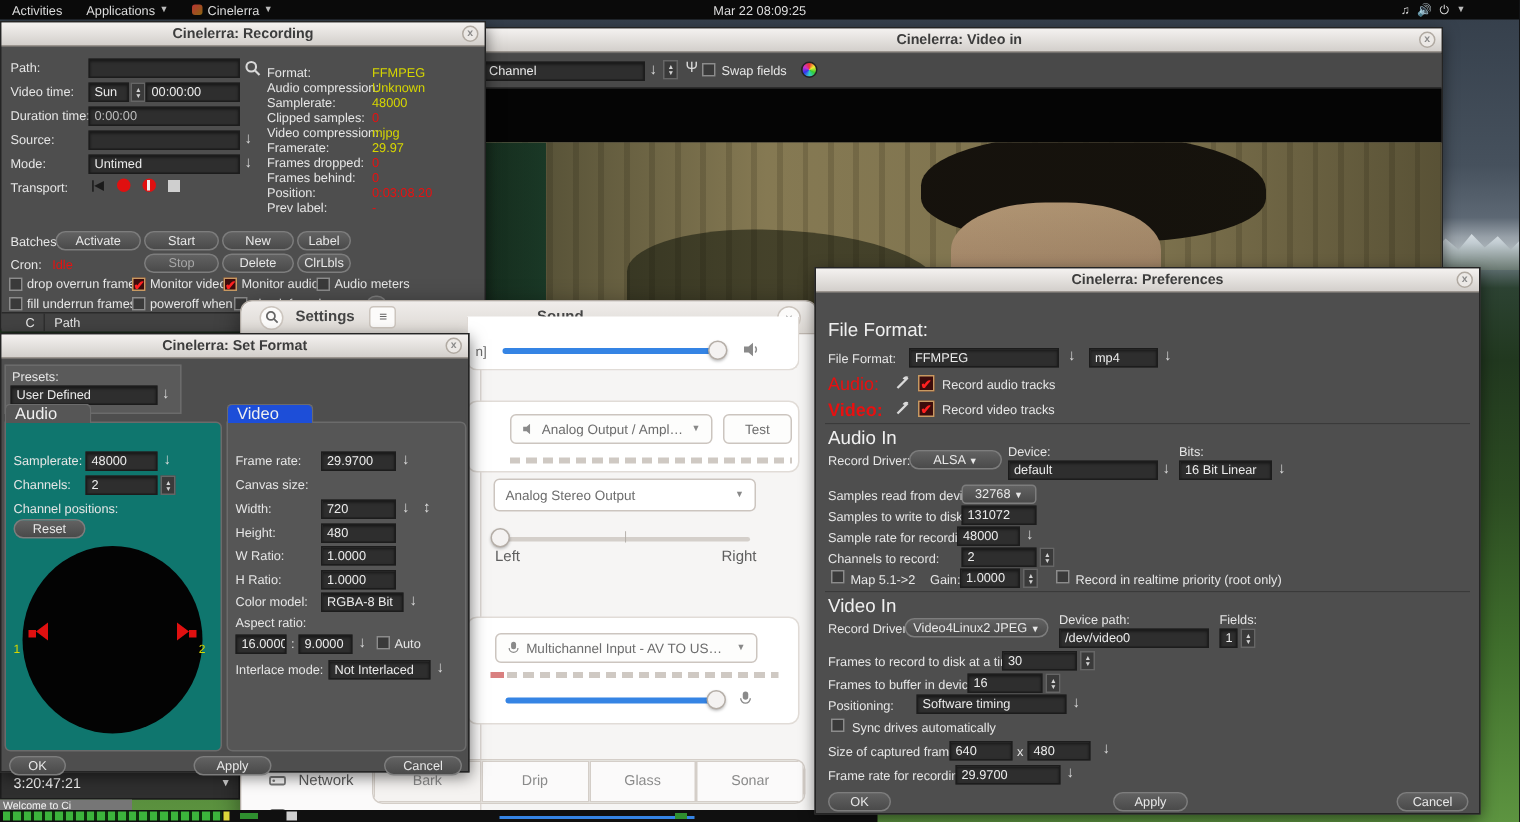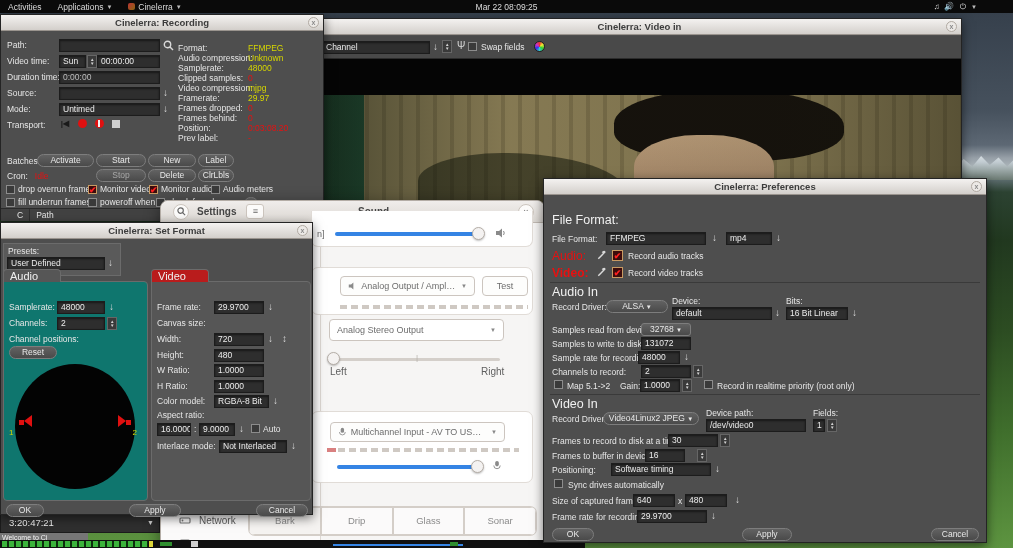--- a/index.html
+++ b/index.html
@@ -410,21 +410,21 @@
         <div class="spk" style="right:4px;top:52px">
           <span class="box" style="right:0"></span>
             <span class="cone" style="right:5px;top:-1px;border-left:8px solid #e01010"></span>
         </div>
         <span class="chnum" style="left:-6px;top:64px">1</span>
         <span class="chnum" style="right:-2px;top:64px">2</span>
       </div>
     </div>
 
     <div style="position:absolute;left:150px;top:58px;width:160px;height:220px;background:#565656;border:1px solid #6b6b6b;border-radius:0 4px 4px 4px">
-      <div style="position:absolute;left:-1px;top:-13px;width:58px;height:13px;background:#b91c1c;border:1px solid #6b6b6b;border-bottom:none;border-radius:4px 4px 0 0;color:#f0f0f0;font-size:11px;padding-left:6px">Video</div>
+      <div style="position:absolute;left:-1px;top:-13px;width:58px;height:13px;background:#1d4ed8;border:1px solid #6b6b6b;border-bottom:none;border-radius:4px 4px 0 0;color:#f0f0f0;font-size:11px;padding-left:6px">Video</div>
       <div class="row" style="left:5px;top:20px">
           <span class="clabel">Frame rate:</span>
         </div>
       <div class="cfield" style="position:absolute;left:62px;top:19px;width:50px">29.9700</div>
       <span class="arrow" style="position:absolute;left:116px;top:20px">↓</span>
       <div class="row" style="left:5px;top:36px">
           <span class="clabel">Canvas size:</span>
         </div>
       <div class="row" style="left:5px;top:52px">
           <span class="clabel">Width:</span>
@@ -582,21 +582,21 @@
         <span class="clabel">Frames to record to disk at a time:</span>
       </div>
     <div class="cfield" style="position:absolute;left:124px;top:255px;width:50px">30</div>
     <span class="spin" style="position:absolute;left:176px;top:255px">
         <span>▲</span>
         <span>▼</span>
       </span>
     <div class="row" style="left:8px;top:272px">
         <span class="clabel">Frames to buffer in device:</span>
       </div>
-    <div class="cfield" style="position:absolute;left:101px;top:270px;width:40px">16</div>
+    <div class="cfield" style="position:absolute;left:101px;top:270px;width:50px">16</div>
     <span class="spin" style="position:absolute;left:153px;top:270px">
         <span>▲</span>
         <span>▼</span>
       </span>
     <div class="row" style="left:8px;top:286px">
         <span class="clabel">Positioning:</span>
       </div>
     <div class="cfield" style="position:absolute;left:67px;top:284px;width:100px">Software timing</div>
     <span class="arrow" style="position:absolute;left:171px;top:285px">↓</span>
     <span class="cchk" style="position:absolute;left:10px;top:300px"></span>

